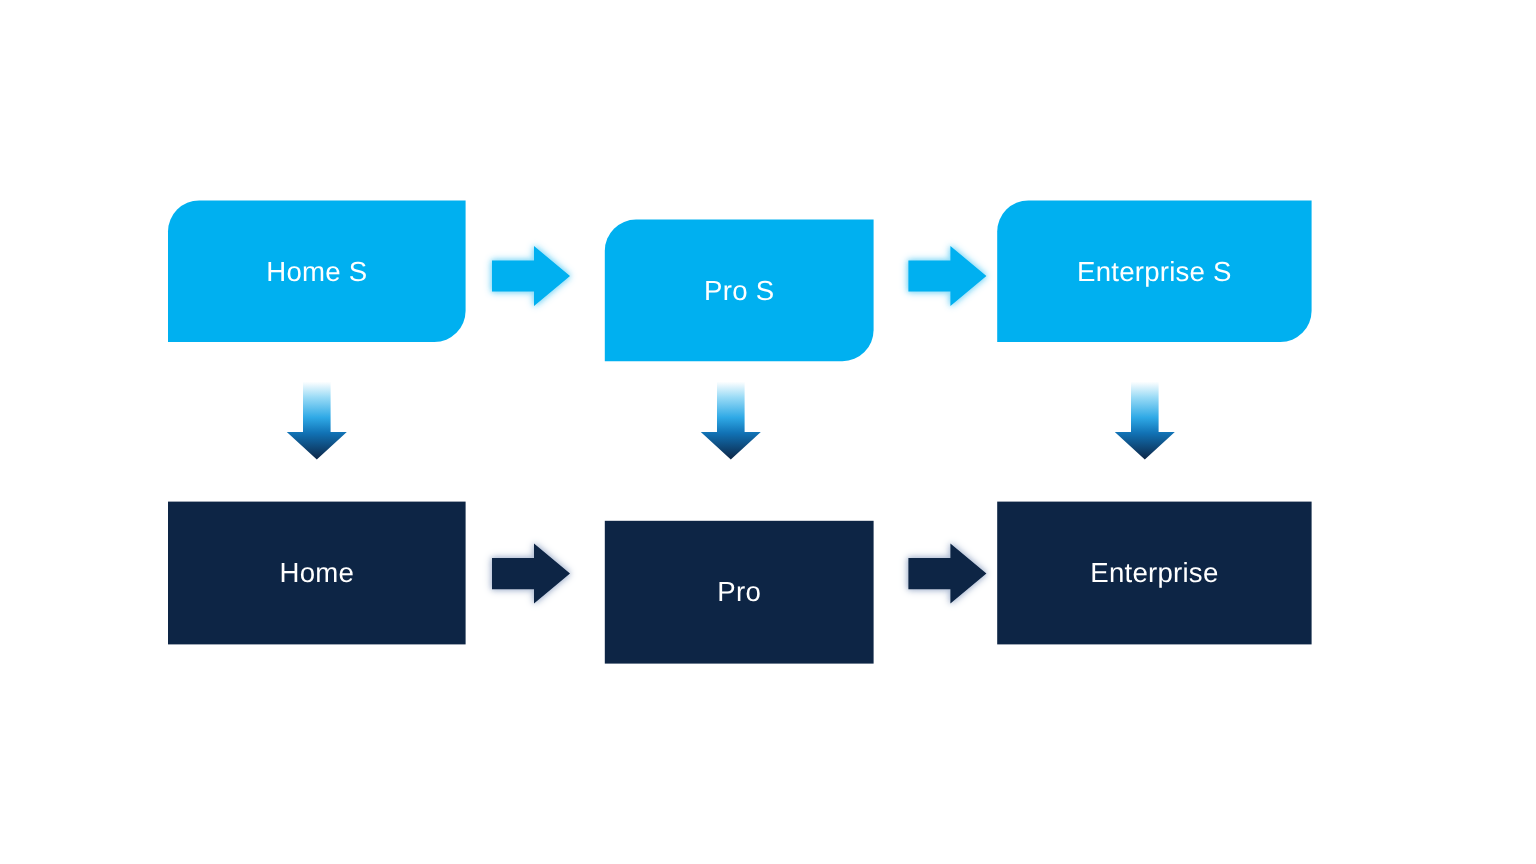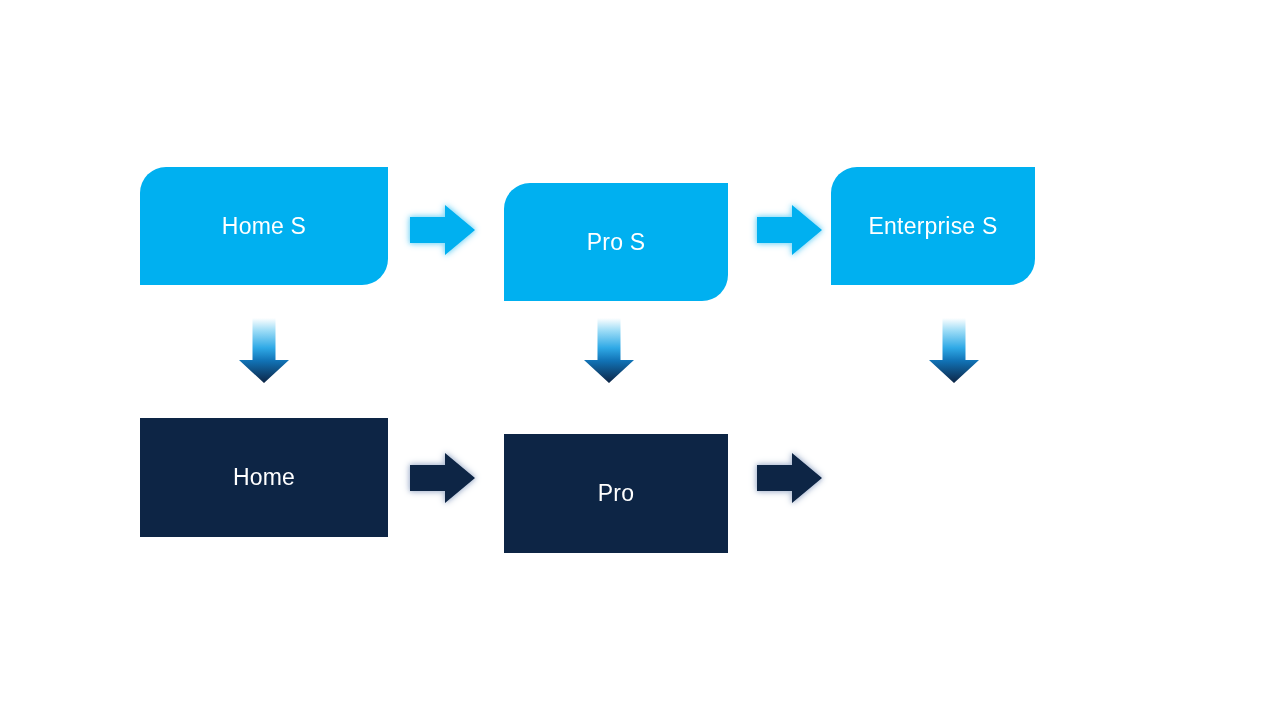--- a/index.html
+++ b/index.html
@@ -37,21 +37,21 @@
     background: var(--light-blue, #00b0f0);
     border-radius: 26px 0 26px 0;
   }
   .bottom-box {
     top: 418px;
     height: 119px;
     background: var(--dark-navy, #0d2545);
   }
   .col-1 { left: 140px; width: 248px; }
   .col-2 { left: 504px; width: 224px; margin-top: 16px; }
-  .col-3 { left: 831px; width: 204px; }
+  .col-3 { left: 831px; width: 262px; }
 
   svg.arrow { position: absolute; overflow: visible; display: block; }
   .fill-light { fill: var(--light-blue, #00b0f0); }
   .fill-dark  { fill: var(--dark-navy, #0d2545); }
   svg.glow-light {
     filter: drop-shadow(0 0 2px var(--light-arrow-glow, #8edcf8))
             drop-shadow(0 0 3px var(--light-arrow-glow, #8edcf8));
   }
   svg.glow-dark {
     filter: drop-shadow(0 0 2px var(--dark-arrow-glow, #b3c0d6))
@@ -95,20 +95,23 @@
   <div class="box top-box col-3">
     <span class="label">Enterprise S</span>
   </div>
 
   <div class="box bottom-box col-2">
     <span class="label">Pro</span>
   </div>
   <div class="box bottom-box col-1">
     <span class="label">Home</span>
   </div>
+  <div class="box bottom-box col-3">
+    <span class="label">Enterprise</span>
+  </div>
 
   <svg class="arrow h-arrow row-top gap-1 glow-light" viewBox="0 0 65 50">
     <polygon class="fill-light" points="0,12 35,12 35,0 65,25 35,50 35,38 0,38"></polygon>
   </svg>
   <svg class="arrow h-arrow row-top gap-2 glow-light" viewBox="0 0 65 50">
     <polygon class="fill-light" points="0,12 35,12 35,0 65,25 35,50 35,38 0,38"></polygon>
   </svg>
 
   <svg class="arrow h-arrow row-bottom gap-1 glow-dark" viewBox="0 0 65 50">
     <polygon class="fill-dark" points="0,12 35,12 35,0 65,25 35,50 35,38 0,38"></polygon>

